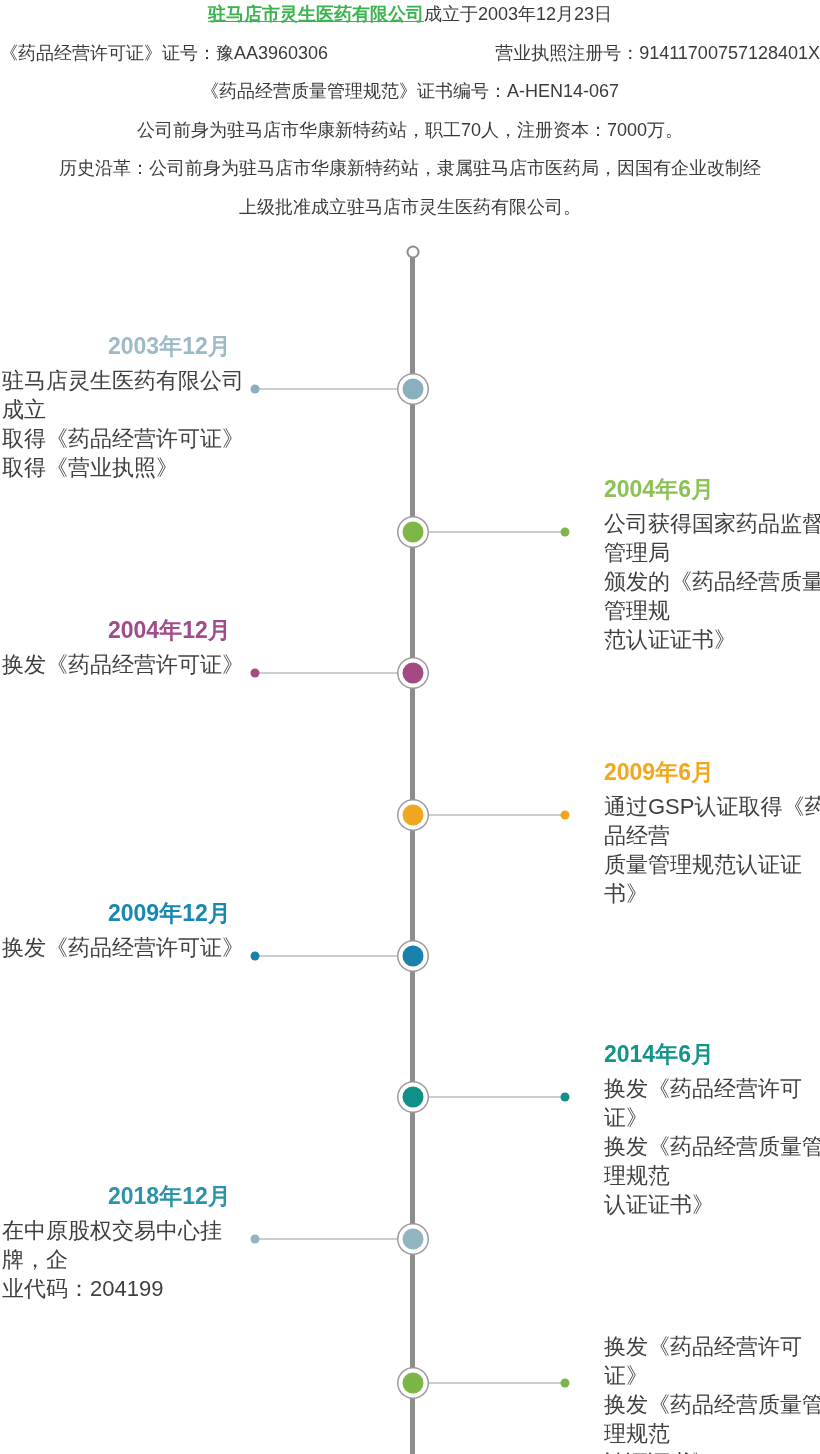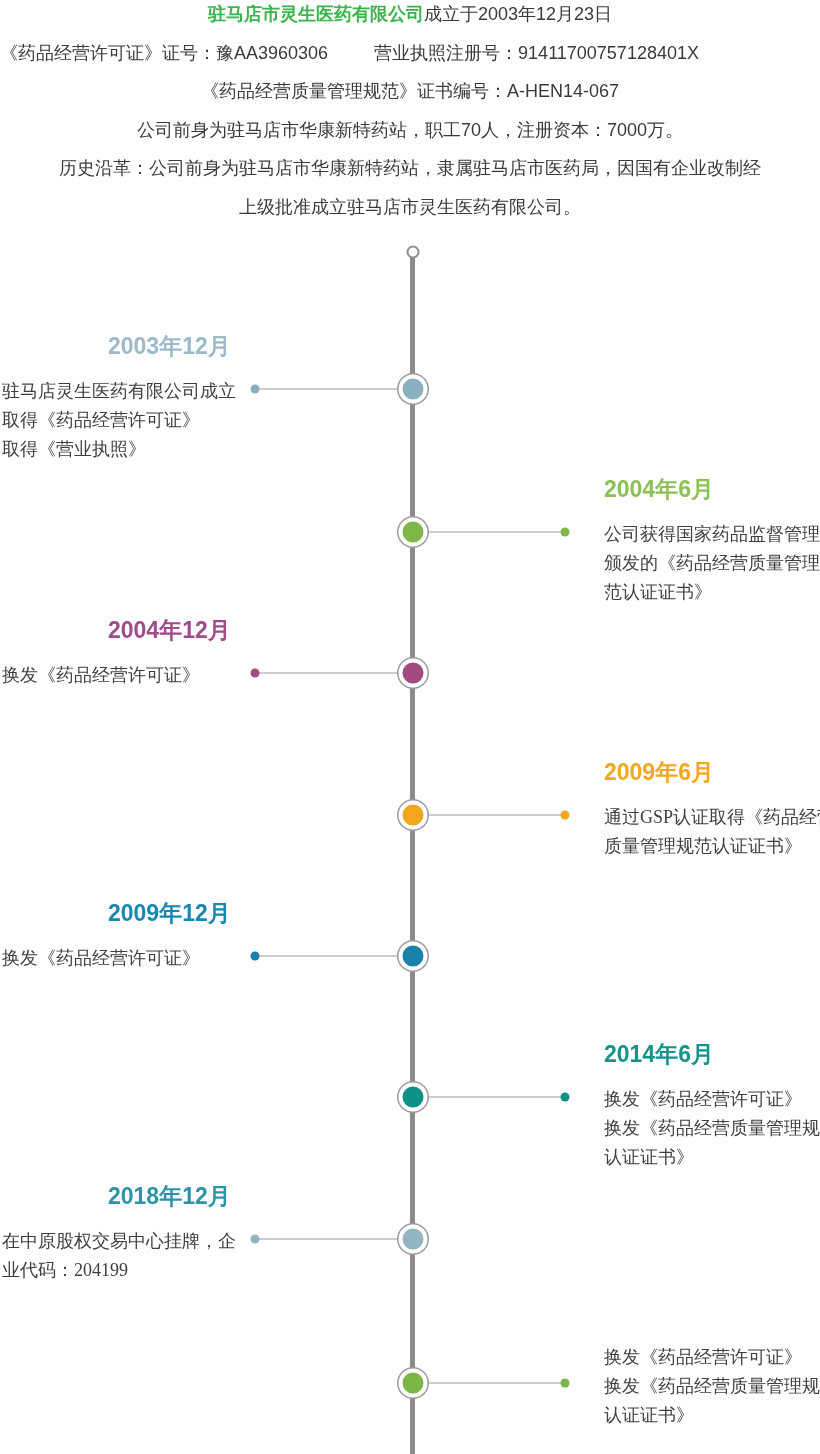--- a/index.html
+++ b/index.html
@@ -16,22 +16,22 @@
   }
 
   
   .header {
     position:absolute; top:-5px; left:0; width:820px;
     text-align:center;
     font-size:18px; line-height:38.5px;
     color:#3a3a3a;
   }
   .h-line { white-space:nowrap; }
-  .header-row { display:flex; justify-content:flex-start; gap:46px; }
-  .hl { color:var(--green,#3ab54e); font-weight:bold; }
+  .header-row { display:flex; justify-content:space-between; gap:46px; }
+  .hl { color:var(--green,#3ab54e); font-weight:bold;text-decoration:underline; }
 
   
   .trunk {
     position:absolute; left:410px; top:252px;
     width:5px; height:1202px;
     background:var(--trunk,#8d8d8d);
   }
   .trunk-cap {
     position:absolute; left:412.5px; top:252px;
     width:13px; height:13px;
@@ -73,25 +73,24 @@
   .event.left  .content { left:2px;  width:246px; }
   .event.right .content { left:604px; width:235px; }
 
   .date {
     font-size:23px; font-weight:bold; line-height:28px;
     color:var(--date-color,#333);
   }
   .event.left .date { margin-left:106px; }
 
   .lines {
-    margin-top:17px;
-    font-size:18px; line-height:29px;
+    margin-top:6px;
+    font-size:22px; line-height:29px;
     color:#3f3f3f;
     white-space:pre-line;
-    font-family:Liberation Serif, serif;
   }
 </style>
 </head>
 <body>
 
 <div class="page">
 
   <div class="header">
     <div class="h-line"><span class="hl">驻马店市灵生医药有限公司</span><span>成立于2003年12月23日</span></div>
     <div class="h-line header-row">

